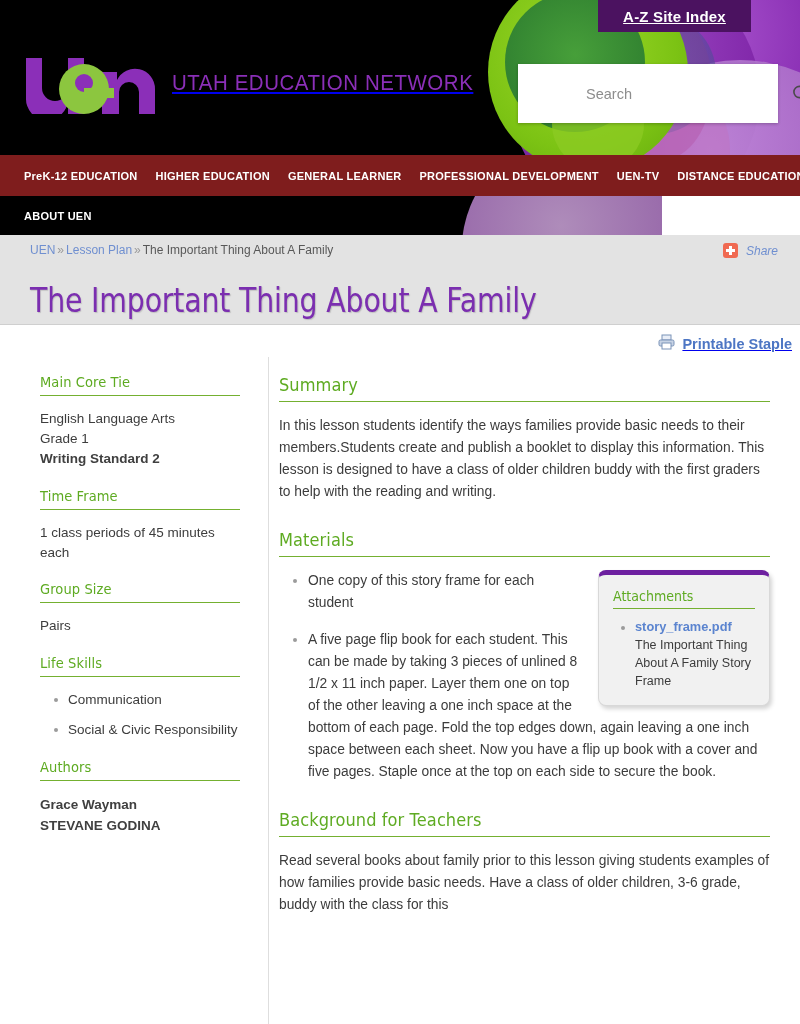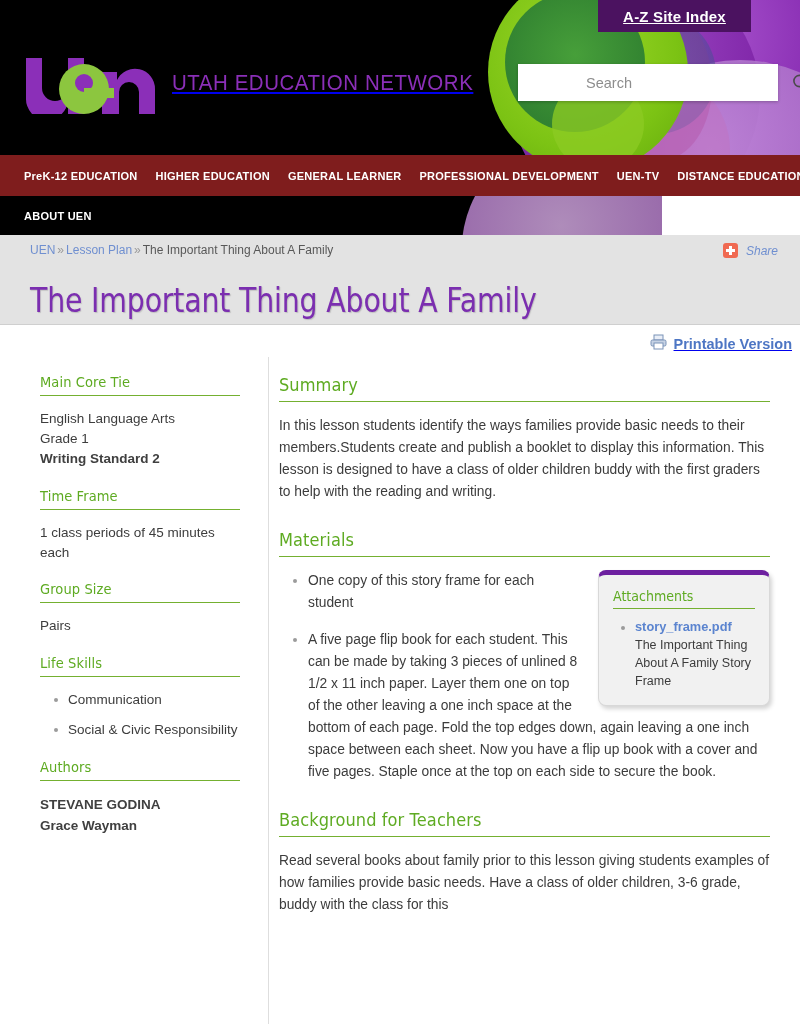--- a/index.html
+++ b/index.html
@@ -91,21 +91,21 @@
     width: 153px; height: 32px;
     background: #4b1260;
     color: #ffffff;
     font-size: 15px; font-weight: bold;
     display: flex; align-items: center; justify-content: center;
     letter-spacing: .2px;
   }
 
   .search-box {
     position: absolute; left: 518px; top: 64px;
-    width: 260px; height: 37px;
+    width: 260px; height: 59px;
     background: #ffffff;
     display: flex; align-items: center;
     box-shadow: 0 1px 3px rgba(0,0,0,.25);
     gap: 8px;
   }
   .search-input {
     flex: 1; border: none; outline: none;
     background: transparent;
     font-family: "Liberation Sans", sans-serif;
     font-size: 14.5px; color: #666;
@@ -377,21 +377,21 @@
 <div class="content">
 
   <a class="printable" href="#">
     <span>
       <svg width="17" height="16" viewBox="0 0 17 16" xmlns="http://www.w3.org/2000/svg">
         <rect x="4" y="1" width="9" height="5" fill="#e9eef7" stroke="#7b93b8" stroke-width="1"></rect>
         <rect x="1" y="6" width="15" height="6" rx="1.5" fill="#c6d2e4" stroke="#7b93b8" stroke-width="1"></rect>
         <rect x="4" y="9" width="9" height="6" fill="#ffffff" stroke="#7b93b8" stroke-width="1"></rect>
       </svg>
     </span>
-    <span class="printable-label">Printable Version</span>
+    <span class="printable-label">Printable Staple</span>
   </a>
 
   <div class="divider-v"></div>
 
   <div class="columns">
 
     <aside class="sidebar">
 
       <section class="sb-block">
         <div class="sec-head">Main Core Tie</div>
@@ -418,22 +418,22 @@
         <div class="sec-rule"></div>
         <ul class="sb-list">
           <li>Communication</li>
           <li>Social &amp; Civic Responsibility</li>
         </ul>
       </section>
 
       <section class="sb-block">
         <div class="sec-head">Authors</div>
         <div class="sec-rule"></div>
+        <a class="sb-link" href="#">Grace Wayman</a>
         <a class="sb-link" href="#">STEVANE GODINA</a>
-        <a class="sb-link" href="#">Grace Wayman</a>
       </section>
 
     </aside>
 
     <main class="main">
 
       <section class="section">
         <div class="sec-head main-head">Summary</div>
         <div class="sec-rule"></div>
         <p class="body-text">In this lesson students identify the ways families provide basic needs to their members.Students create and publish a booklet to display this information. This lesson is designed to have a class of older children buddy with the first graders to help with the reading and writing.</p>

